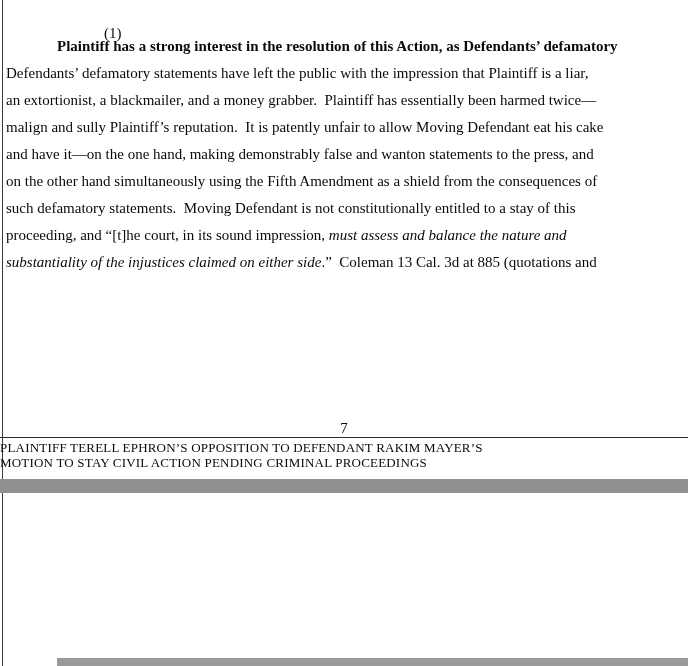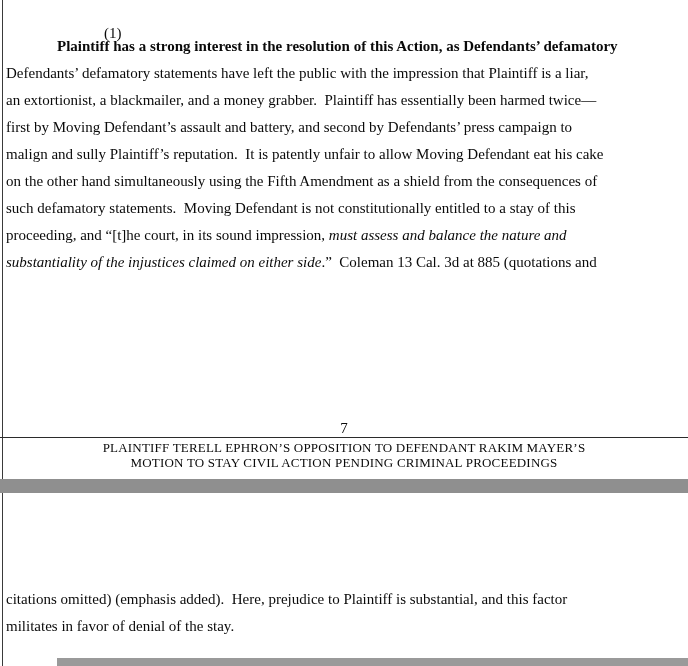--- a/index.html
+++ b/index.html
@@ -66,21 +66,21 @@
     top: 437px;
     left: 0;
     width: 688px;
     height: 0;
     border-top: 1px solid #2b2b2b;
   }
   .footline {
     position: absolute;
     left: 0;
     width: 100%;
-    text-align: center;
+    text-align: left;
     font-size: 13px;
     line-height: 15px;
     letter-spacing: 0.2px;
   }
   #footline-1 { top: 440px; }
   #footline-2 { top: 455px; }
 
   .separator {
     position: absolute;
     top: 479px;
@@ -106,36 +106,32 @@
   <div class="vline" id="page1-vline"></div>
 
   <div class="heading">
     <span class="h-num">(1)</span>
   </div>
 
   <div class="body-lines" id="page1-body">
       <div class="line indent"><span>Plaintiff has a strong interest in the resolution of this Action, as Defendants’ defamatory</span></div>
       <div class="line"><span>Defendants’ defamatory statements have left the public with the impression that Plaintiff is a liar,</span></div>
       <div class="line"><span>an extortionist, a blackmailer, and a money grabber.  Plaintiff has essentially been harmed twice—</span></div>
-      <div class="line"><span>first by Moving Defendant’s assault and battery, and second by Defendants’ press campaign to</span></div>
       <div class="line"><span>malign and sully Plaintiff’s reputation.  It is patently unfair to allow Moving Defendant eat his cake</span></div>
+      <div class="line"><span>and have it—on the one hand, making demonstrably false and wanton statements to the press, and</span></div>
       <div class="line"><span>on the other hand simultaneously using the Fifth Amendment as a shield from the consequences of</span></div>
       <div class="line"><span>such defamatory statements.  Moving Defendant is not constitutionally entitled to a stay of this</span></div>
       <div class="line"><span>proceeding, and “[t]he court, in its sound impression, </span><span class="seg-bold-italic">must assess and balance the nature and</span></div>
       <div class="line"><span class="seg-bold-italic">substantiality of the injustices claimed on either side</span><span>.”  </span><span class="seg-italic">Coleman</span><span> 13 Cal. 3d at 885 (quotations and</span></div>
     </div>
 
   <div class="pagenum">7</div>
   <div class="footrule"></div>
   <div class="footline" id="footline-1">PLAINTIFF TERELL EPHRON’S OPPOSITION TO DEFENDANT RAKIM MAYER’S</div>
   <div class="footline" id="footline-2">MOTION TO STAY CIVIL ACTION PENDING CRIMINAL PROCEEDINGS</div>
 
   <div class="separator"></div>
 
   <div class="vline" id="page2-vline"></div>
-  <div class="body-lines" id="page2-body">
-      <div class="line"><span>citations omitted) (emphasis added).  Here, prejudice to Plaintiff is substantial, and this factor</span></div>
-      <div class="line"><span>militates in favor of denial of the stay.</span></div>
-    </div>
 
   <div class="bottom-bar"></div>
 
 </div>
 
 </body></html>

